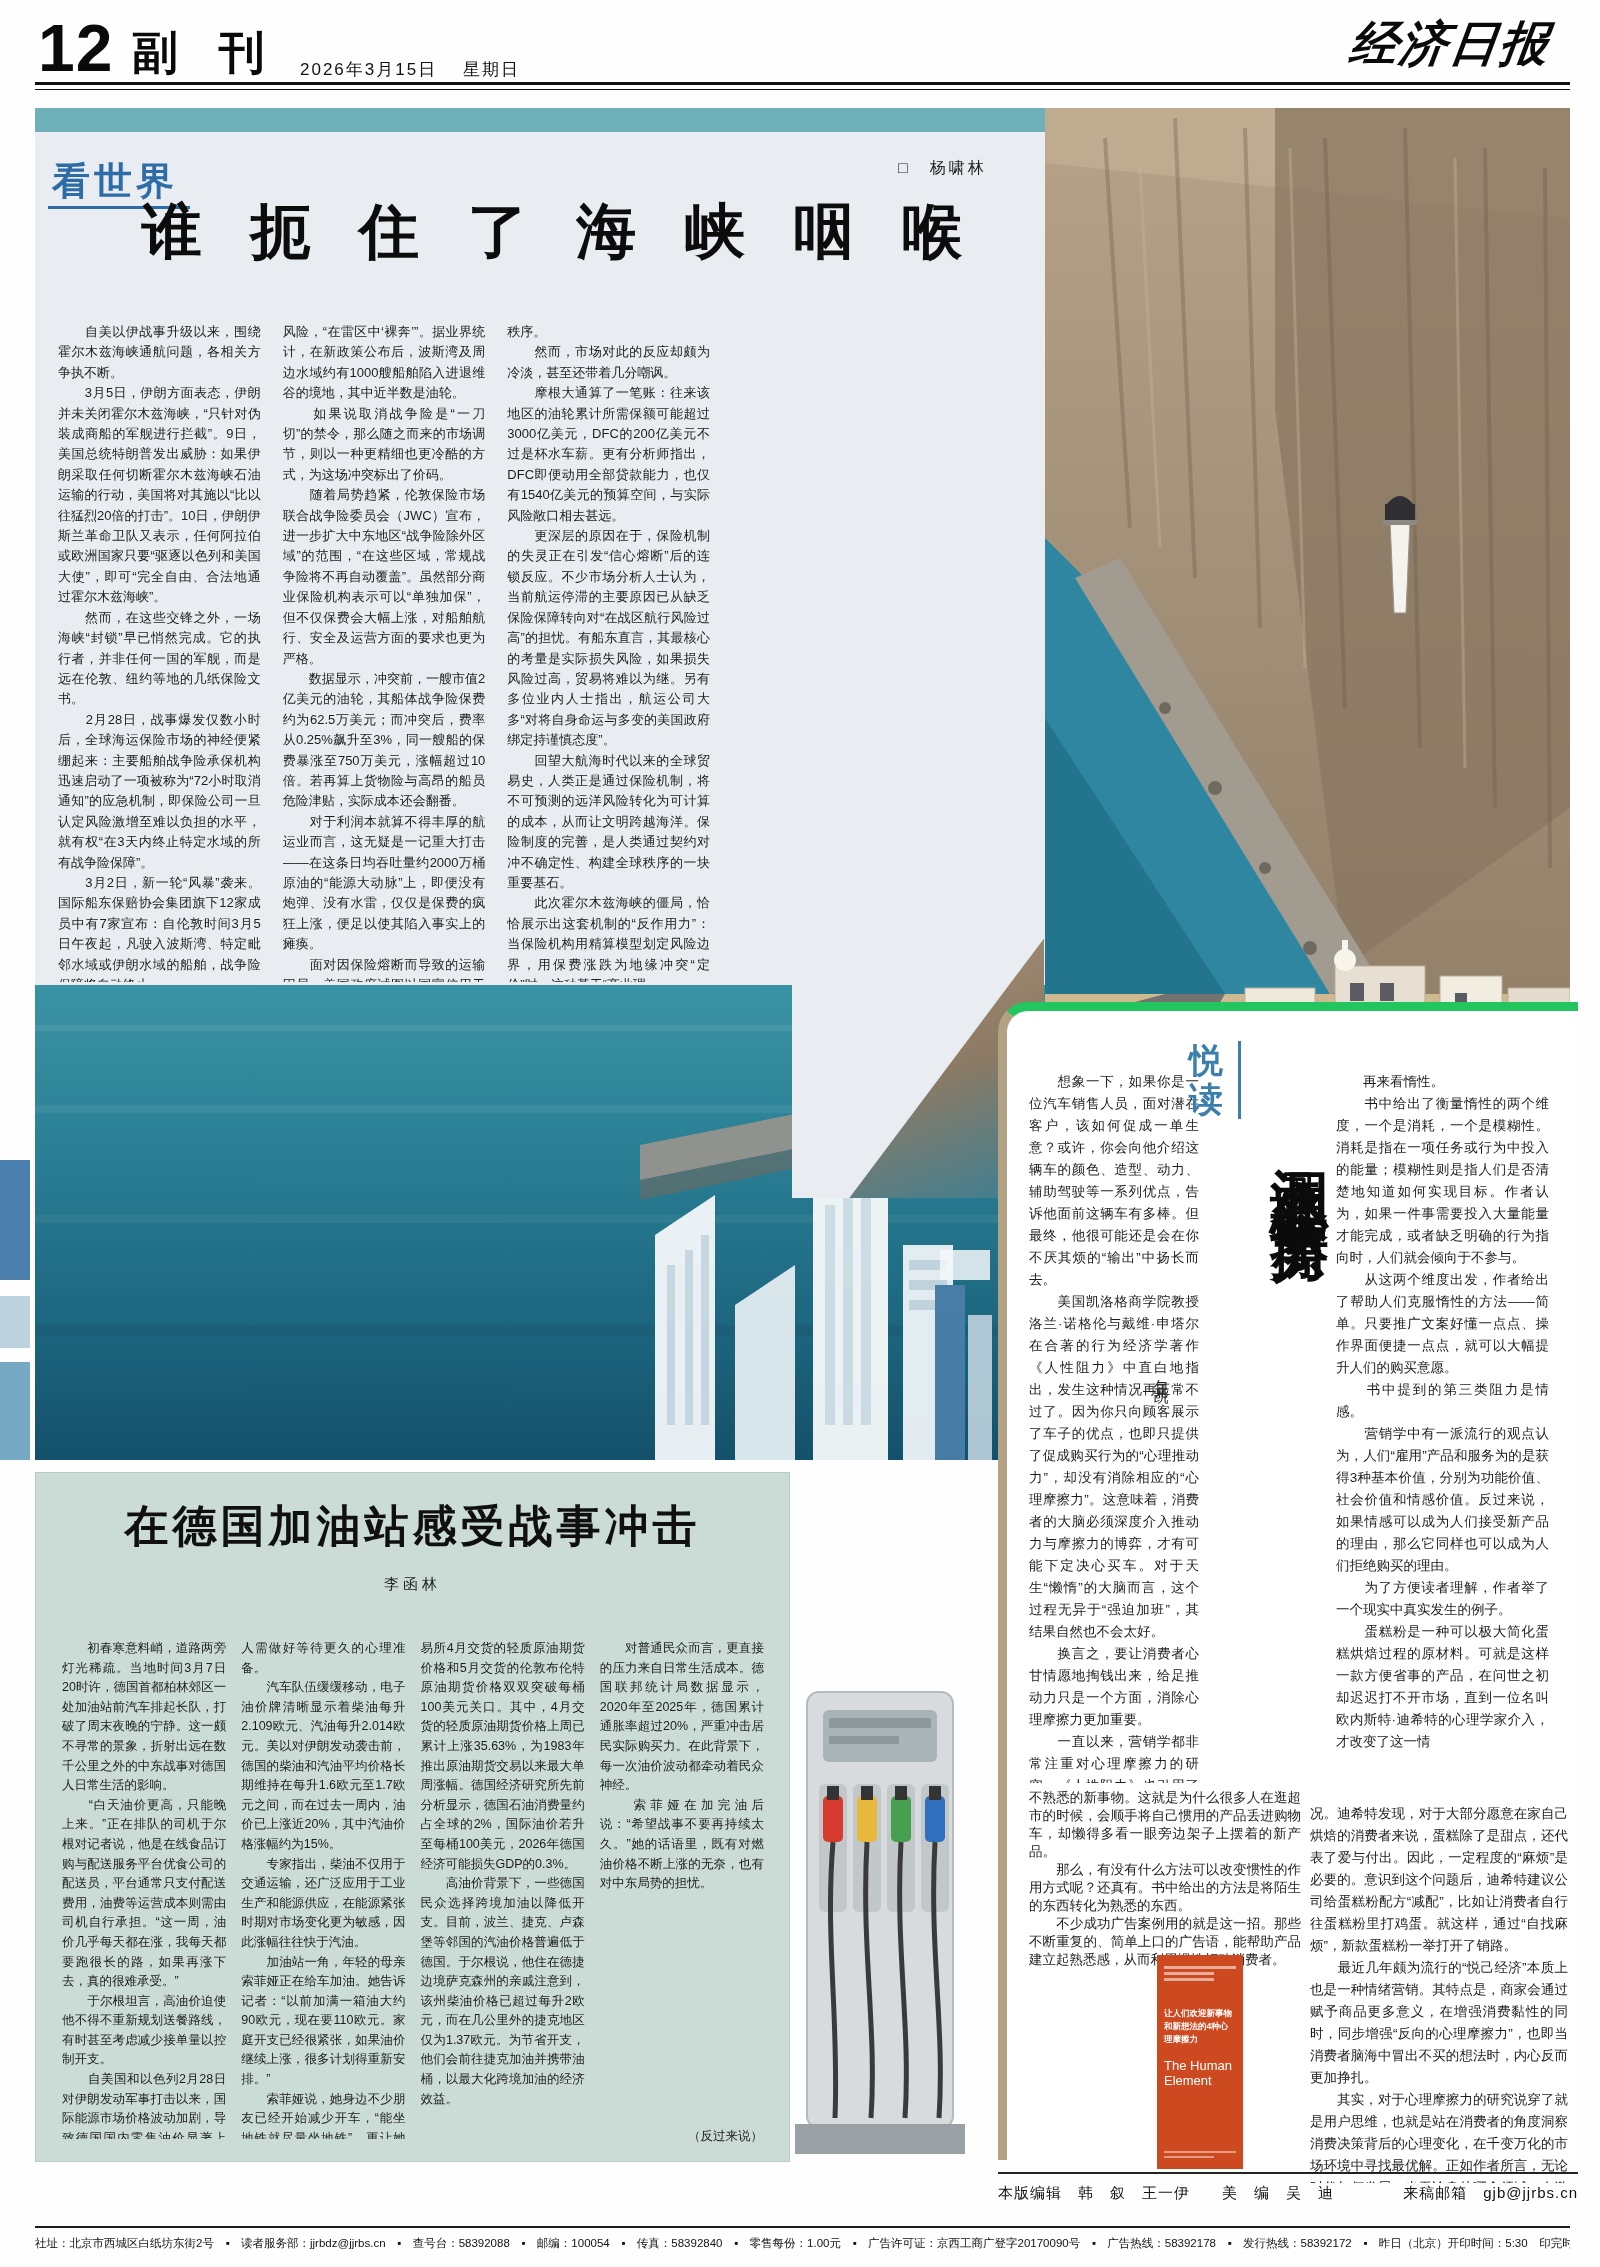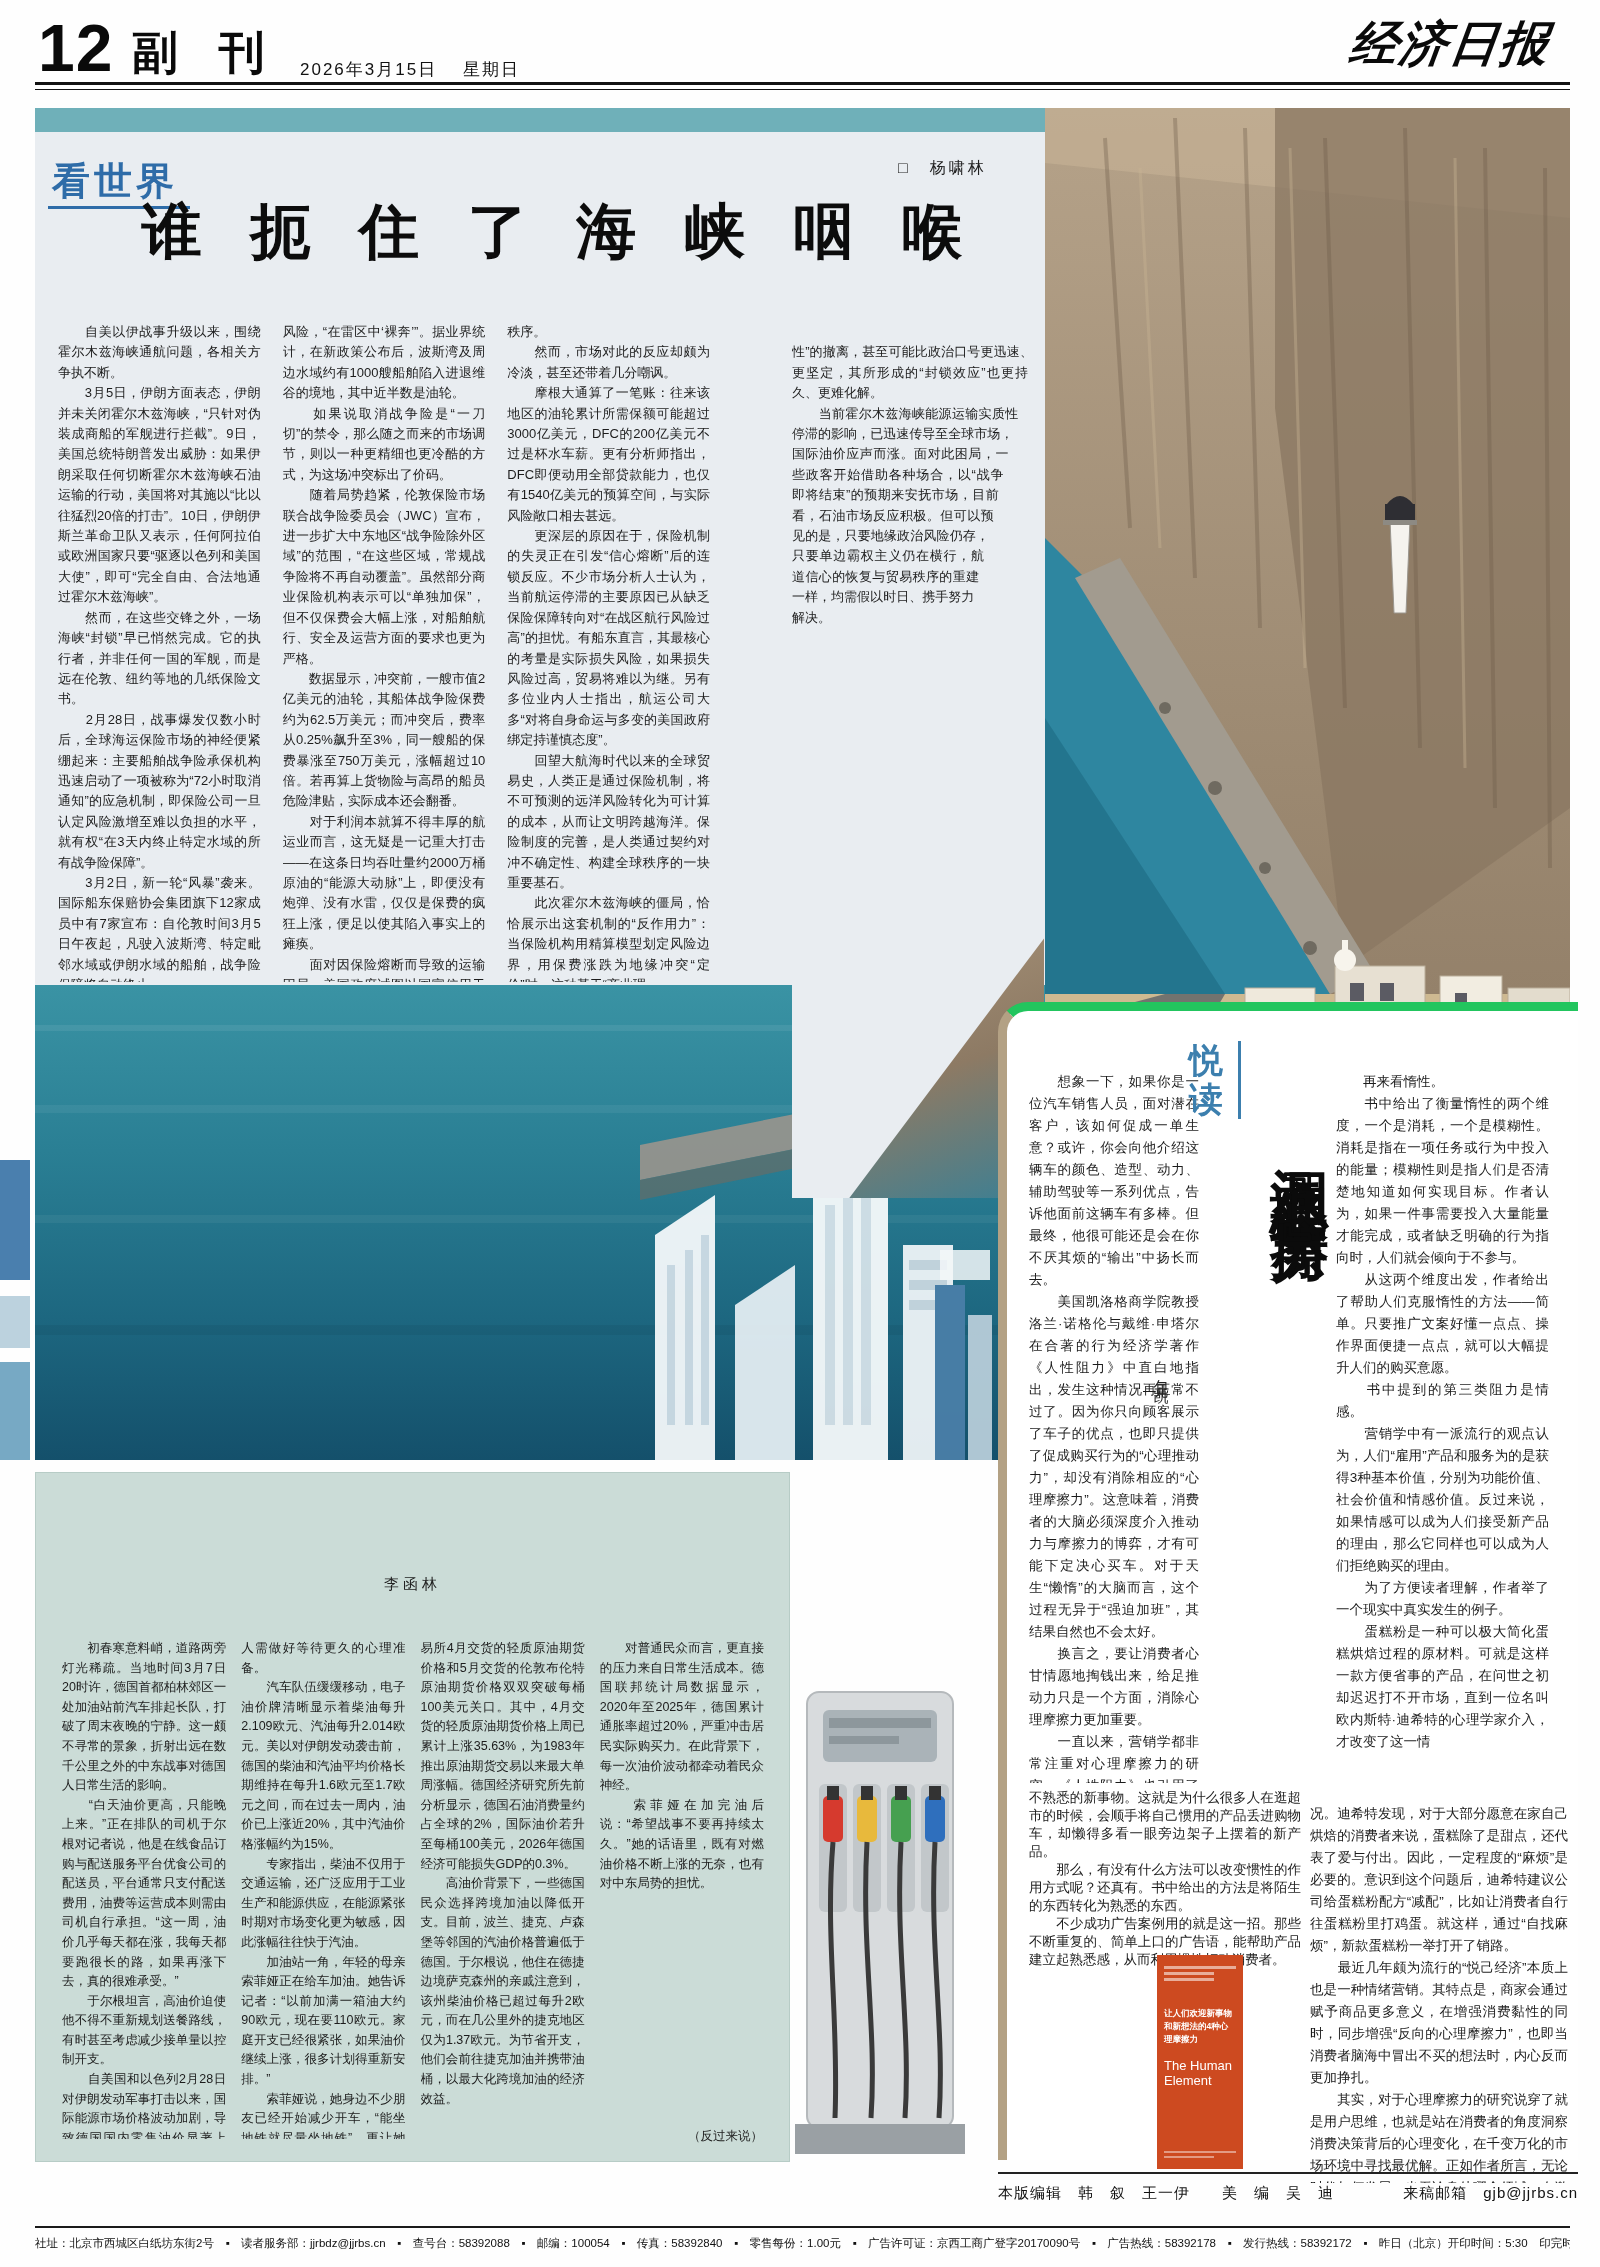--- a/index.html
+++ b/index.html
@@ -227,25 +227,25 @@
 　　对于利润本就算不得丰厚的航运业而言，这无疑是一记重大打击——在这条日均吞吐量约2000万桶原油的“能源大动脉”上，即便没有炮弹、没有水雷，仅仅是保费的疯狂上涨，便足以使其陷入事实上的瘫痪。
 　　面对因保险熔断而导致的运输困局，美国政府试图以国家信用干预。美东时间6日，美国政府旗下的美国国际开发金融公司（DFC）宣布，计划在海湾地区推出规模约200亿美元的海运再保险计划，该计划将“涵盖战争风险”，以期恢复霍尔木兹海峡的运输</div>
     <div class="col prose">秩序。
 　　然而，市场对此的反应却颇为冷淡，甚至还带着几分嘲讽。
 　　摩根大通算了一笔账：往来该地区的油轮累计所需保额可能超过3000亿美元，DFC的200亿美元不过是杯水车薪。更有分析师指出，DFC即便动用全部贷款能力，也仅有1540亿美元的预算空间，与实际风险敞口相去甚远。
 　　更深层的原因在于，保险机制的失灵正在引发“信心熔断”后的连锁反应。不少市场分析人士认为，当前航运停滞的主要原因已从缺乏保险保障转向对“在战区航行风险过高”的担忧。有船东直言，其最核心的考量是实际损失风险，如果损失风险过高，贸易将难以为继。另有多位业内人士指出，航运公司大多“对将自身命运与多变的美国政府绑定持谨慎态度”。
 　　回望大航海时代以来的全球贸易史，人类正是通过保险机制，将不可预测的远洋风险转化为可计算的成本，从而让文明跨越海洋。保险制度的完善，是人类通过契约对冲不确定性、构建全球秩序的一块重要基石。
 　　此次霍尔木兹海峡的僵局，恰恰展示出这套机制的“反作用力”：当保险机构用精算模型划定风险边界，用保费涨跌为地缘冲突“定价”时，这种基于“商业理</div>
   </div>
   <div class="abs a1-col4 prose">
-    <span class="cut"></span><span>性”的撤离，甚至可能比政治口号更迅速、更坚定，其所形成的“封锁效应”也更持久、更难化解。
-　　当前霍尔木兹海峡能源运输实质性停滞的影响，已迅速传导至全球市场，国际油价应声而涨。面对此困局，一些政客开始借助各种场合，以“战争即将结束”的预期来安抚市场，目前看，石油市场反应积极。但可以预见的是，只要地缘政治风险仍存，只要单边霸权主义仍在横行，航道信心的恢复与贸易秩序的重建一样，均需假以时日、携手努力解决。</span>
+    <span class="cut"></span>
   </div>
 
   <div class="abs a2-box">
+    <div class="a2-title">在德国加油站感受战事冲击</div>
     <div class="a2-byline">李函林</div>
     <div class="a2-cols">
       <div class="col prose">　　初春寒意料峭，道路两旁灯光稀疏。当地时间3月7日20时许，德国首都柏林郊区一处加油站前汽车排起长队，打破了周末夜晚的宁静。这一颇不寻常的景象，折射出远在数千公里之外的中东战事对德国人日常生活的影响。
 　　“白天油价更高，只能晚上来。”正在排队的司机于尔根对记者说，他是在线食品订购与配送服务平台优食公司的配送员，平台通常只支付配送费用，油费等运营成本则需由司机自行承担。“这一周，油价几乎每天都在涨，我每天都要跑很长的路，如果再涨下去，真的很难承受。”
 　　于尔根坦言，高油价迫使他不得不重新规划送餐路线，有时甚至考虑减少接单量以控制开支。
 　　自美国和以色列2月28日对伊朗发动军事打击以来，国际能源市场价格波动加剧，导致德国国内零售油价显著上涨。对不少日常依赖汽车出行的人来说，夜间加油成了一种“省钱策略”。
 　　德国最大交通协会全德汽车俱乐部的长期监测显示，德国油价通常白天略高于夜间，因此一些人宁愿在深夜加油。该协会提醒，自伊</div>
       <div class="col prose">人需做好等待更久的心理准备。
 　　汽车队伍缓缓移动，电子油价牌清晰显示着柴油每升2.109欧元、汽油每升2.014欧元。美以对伊朗发动袭击前，德国的柴油和汽油平均价格长期维持在每升1.6欧元至1.7欧元之间，而在过去一周内，油价已上涨近20%，其中汽油价格涨幅约为15%。
 　　专家指出，柴油不仅用于交通运输，还广泛应用于工业生产和能源供应，在能源紧张时期对市场变化更为敏感，因此涨幅往往快于汽油。

